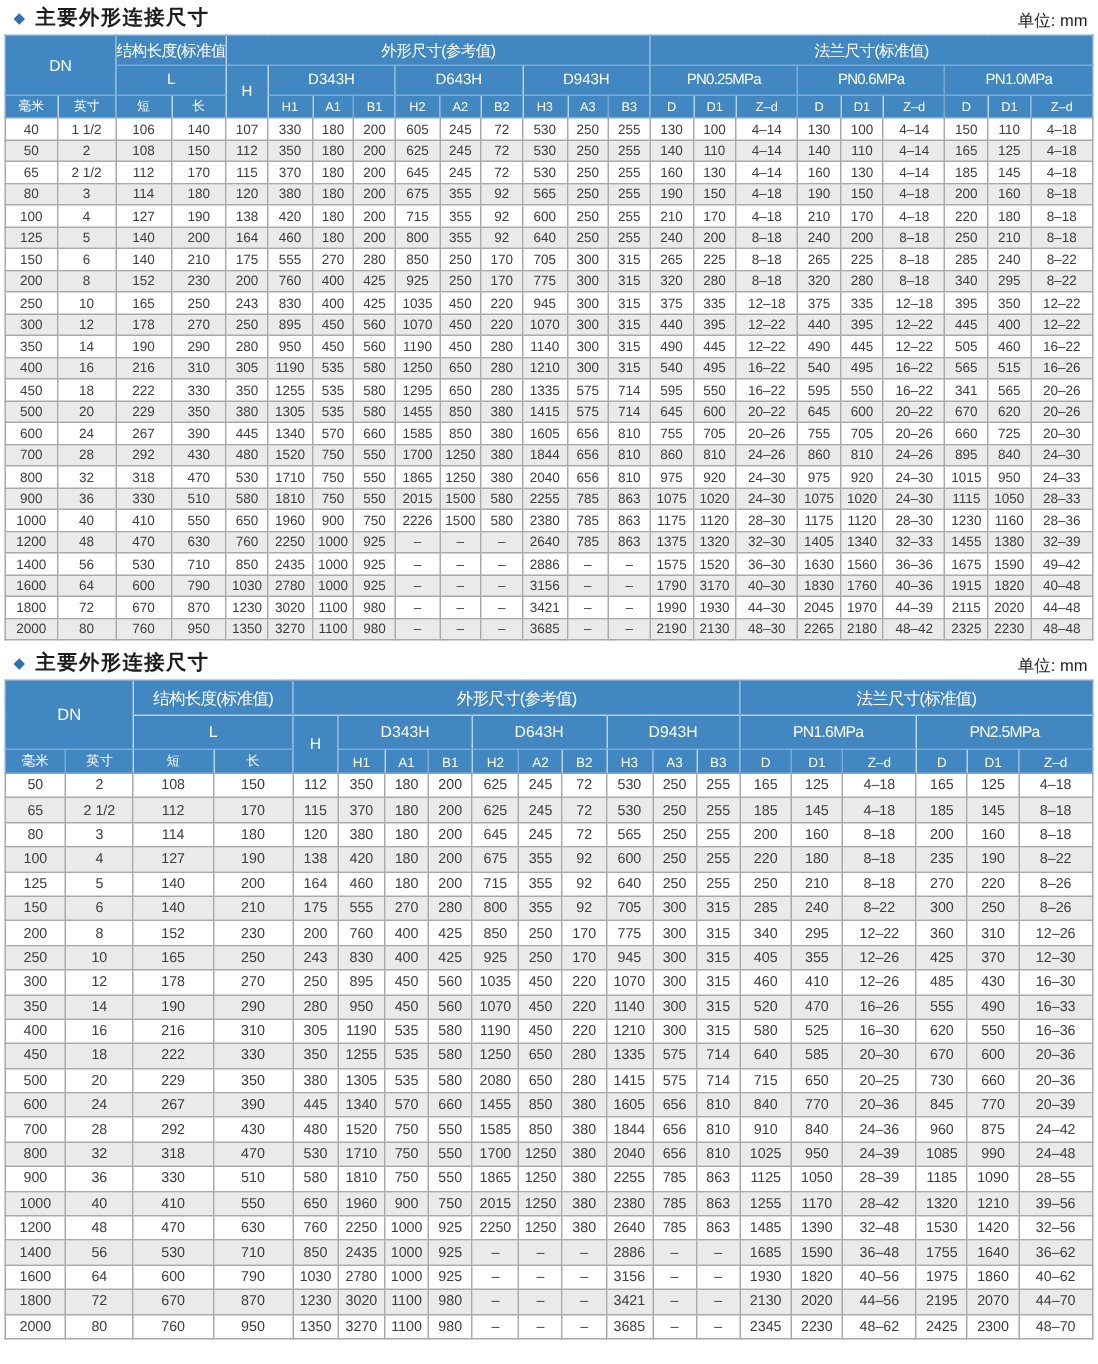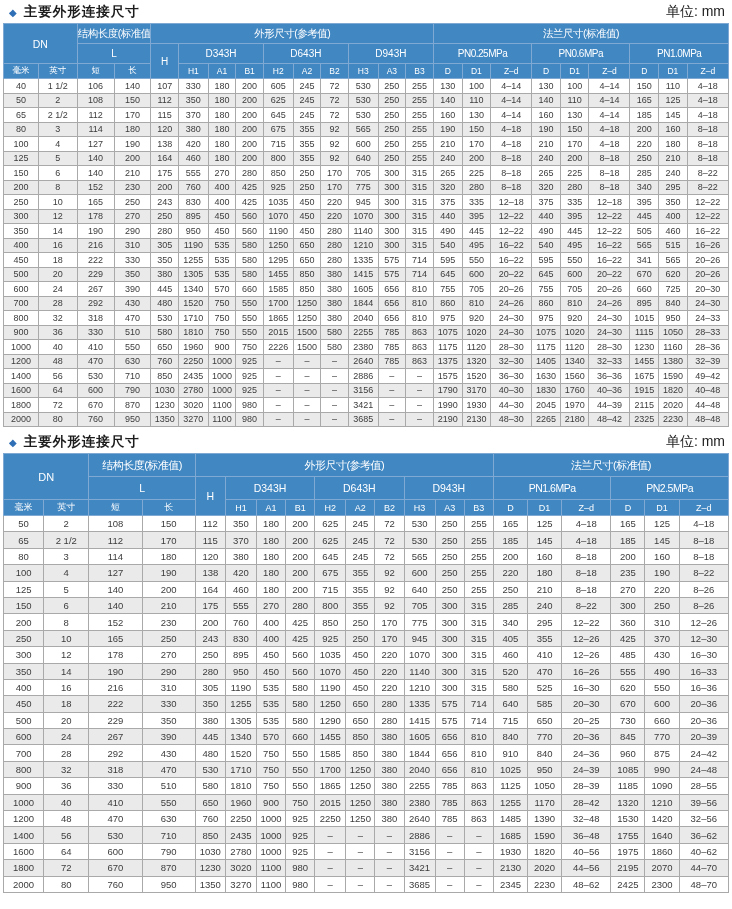--- a/index.html
+++ b/index.html
@@ -12,21 +12,21 @@
   section.tbl-section{margin-bottom:5px;}
   .title-row{
     display:flex;justify-content:space-between;align-items:flex-end;
     padding:1px 2px 2px 6px;height:18px;
   }
   .title{
     margin:0;font-size:13.5px;font-weight:bold;color:#1c1c1c;
     display:flex;align-items:center;letter-spacing:1px;
   }
   .diamond{color:#2f6fb5;font-size:10px;margin-right:7px;letter-spacing:0;}
-  .unit{font-size:14px;color:#222;padding-right:2px;}
+  .unit{font-size:11px;color:#222;padding-right:2px;}
 
   table.dims{
     border-collapse:collapse;table-layout:fixed;width:726px;
     border:1px solid #8d8d8d;
   }
   table.dims th{
     background:#4187c2;color:#ffffff;font-weight:normal;
     border:1px solid #7fa9d2;text-align:center;
     padding:0;overflow:hidden;white-space:nowrap;
   }
@@ -1068,21 +1068,21 @@
           </tr>
           <tr>
             <td>500</td>
             <td>20</td>
             <td>229</td>
             <td>350</td>
             <td>380</td>
             <td>1305</td>
             <td>535</td>
             <td>580</td>
-            <td>1290</td>
+            <td>2080</td>
             <td>650</td>
             <td>280</td>
             <td>1415</td>
             <td>575</td>
             <td>714</td>
             <td>715</td>
             <td>650</td>
             <td>20–25</td>
             <td>730</td>
             <td>660</td>

